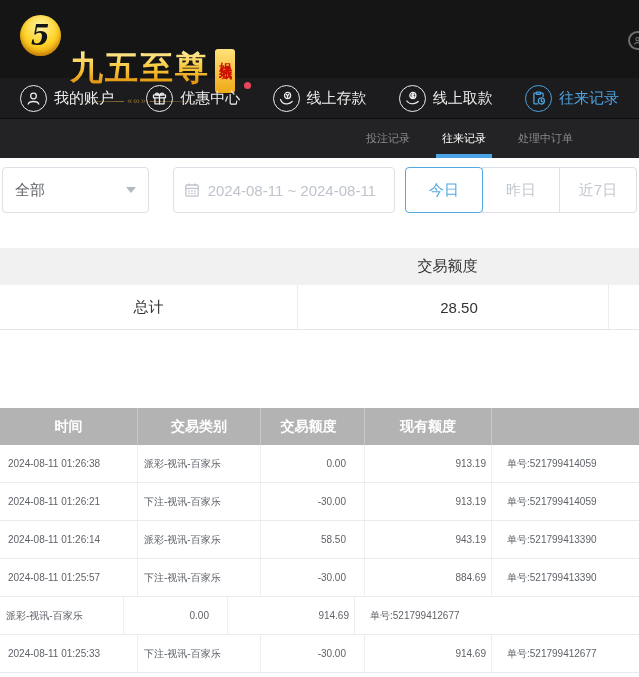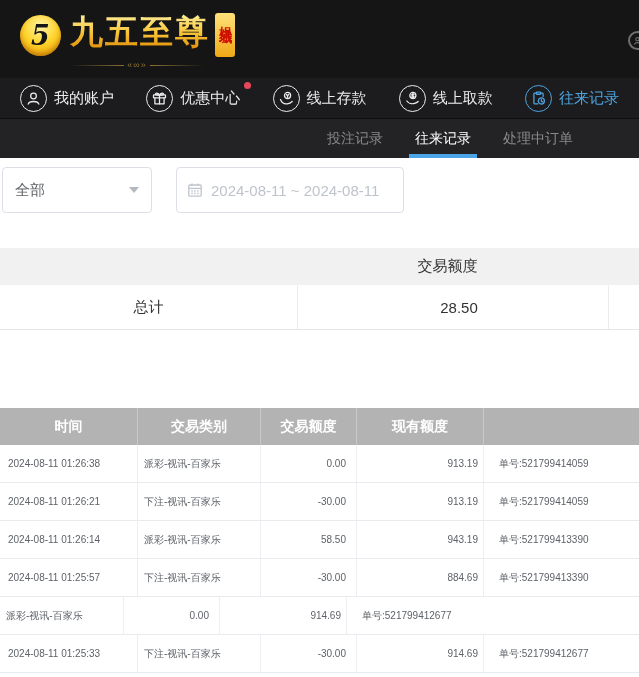--- a/index.html
+++ b/index.html
@@ -8,21 +8,21 @@
 
   
   .site-header { height:78px; background:#151515; position:relative; }
   .logo { position:absolute; left:20px; top:13px; display:flex; cursor:pointer; }
   .logo-circle { width:41px; height:41px; border-radius:50%; margin-right:9px; margin-top:2px;
                  background:radial-gradient(circle at 50% 28%, #fff3a6 0%, #ffd42a 48%, #ef9c00 100%);
                  box-shadow:inset 0 -3px 5px rgba(130,60,0,.45);
                  display:flex; align-items:center; justify-content:center; }
   .logo-circle span { font-family:"DejaVu Serif", serif; font-style:italic; font-weight:bold;
                       font-size:27px; color:#151515; }
-  .logo-row { display:flex; align-items:flex-start; }
+  .logo-row { display:flex; align-items:flex-start;margin-top:36px; }
   .brand-name { font-size:33px; line-height:37px; font-weight:bold; letter-spacing:2px;
                 background:linear-gradient(180deg,#fdeb96 5%, #f9c63a 52%, #e2920c 95%);
                 -webkit-background-clip:text; background-clip:text; color:transparent; }
   .brand-vert { margin-left:5px; writing-mode:vertical-rl; text-orientation:upright;
                 background:linear-gradient(180deg,#ffe27a,#efa816); color:#cf1000;
                 font-size:13px; font-weight:bold; letter-spacing:2px; padding:3px 3px;
                 border-radius:3px; height:44px; line-height:1.1; }
   .flourish { display:flex; align-items:center; margin-top:4px; width:134px;
               color:#8e7130; font-size:9px; line-height:9px; }
   .fl-line { flex:1; height:1px; background:linear-gradient(90deg, rgba(142,113,48,0), #8e7130); }
@@ -43,21 +43,21 @@
   .nav-icon svg { width:17px; height:17px; stroke:currentColor; fill:none;
                   stroke-width:1.8; stroke-linecap:round; stroke-linejoin:round; }
   .nav-item.active { color:#4da3e0; }
   .nav-dot { position:absolute; top:-3px; right:-11px; width:7px; height:7px;
              border-radius:50%; background:#e8465a; }
 
   
   .sub-nav { height:40px; background:#232325; border-top:1px solid #0e0e0e;
              display:flex; justify-content:flex-end; align-items:stretch;
              padding-right:60px; gap:20px; }
-  .sub-tab { display:flex; align-items:center; padding:0 6px; font-size:14px;
+  .sub-tab { display:flex; align-items:center; padding:0 6px; font-size:11px;
              color:#8a8a8a; cursor:pointer; position:relative; white-space:nowrap; }
   .sub-tab.active { color:#fff; }
   .sub-tab.active::after { content:""; position:absolute; left:0; right:0; bottom:0;
                            height:4px; background:#4ba4e8; }
 
   
   .filter-bar { background:#fff; padding:9px 2px; display:flex; align-items:center; }
   .select-box { width:150px; height:46px; border:1px solid #dcdfe6; border-radius:4px;
                 display:flex; align-items:center; justify-content:space-between;
                 padding:0 12px; color:#606266; font-size:15px; cursor:pointer; background:#fff; }
@@ -93,21 +93,21 @@
   .th { display:flex; align-items:center; justify-content:center; color:#fff;
         font-weight:bold; font-size:14px; }
   .th + .th { border-left:1px solid #c9c9c9; }
   .t-row { display:flex; align-items:stretch; height:38px; border-bottom:1px solid #e9ebee;
            font-size:10px; color:#5e6268; background:#fff; }
   .td { display:flex; align-items:center; }
   .td + .td { border-left:1px solid #eceef1; }
   .w-time { width:137px; }
   .w-type { width:123px; }
   .w-amount { width:96px; }
-  .w-balance { width:127px; }
+  .w-balance { width:127px;margin-left:8px; }
   .w-order { flex:1; }
   .c-time { padding-left:8px; }
   .c-type { padding-left:6px; }
   .c-type .tw { display:block; width:92px; word-break:break-all; line-height:17px; }
   .c-amount { justify-content:flex-end; padding-right:10px; }
   .c-balance { justify-content:flex-end; padding-right:5px; }
   .c-order { padding-left:15px; }
 </style>
 </head>
 <body>
@@ -211,20 +211,25 @@
         <line x1="11" y1="1.5" x2="11" y2="4"></line>
       <line x1="4.3" y1="9" x2="5.8" y2="9"></line>
         <line x1="7.2" y1="9" x2="8.7" y2="9"></line>
         <line x1="10.1" y1="9" x2="11.6" y2="9"></line>
       <line x1="4.3" y1="11.5" x2="5.8" y2="11.5"></line>
         <line x1="7.2" y1="11.5" x2="8.7" y2="11.5"></line>
         <line x1="10.1" y1="11.5" x2="11.6" y2="11.5"></line>
     </svg>
     <span>2024-08-11 ~ 2024-08-11</span>
   </div>
+  <div class="btn-group">
+    <button class="quick-btn active">今日</button>
+    <button class="quick-btn">昨日</button>
+    <button class="quick-btn">近7日</button>
+  </div>
 </div>
 
 <section class="summary">
   <div class="sum-head">
     <div class="sc c1"></div>
     <div class="sc c2">交易额度</div>
     <div class="sc c3"></div>
   </div>
   <div class="sum-row">
     <div class="sc c1">总计</div>

